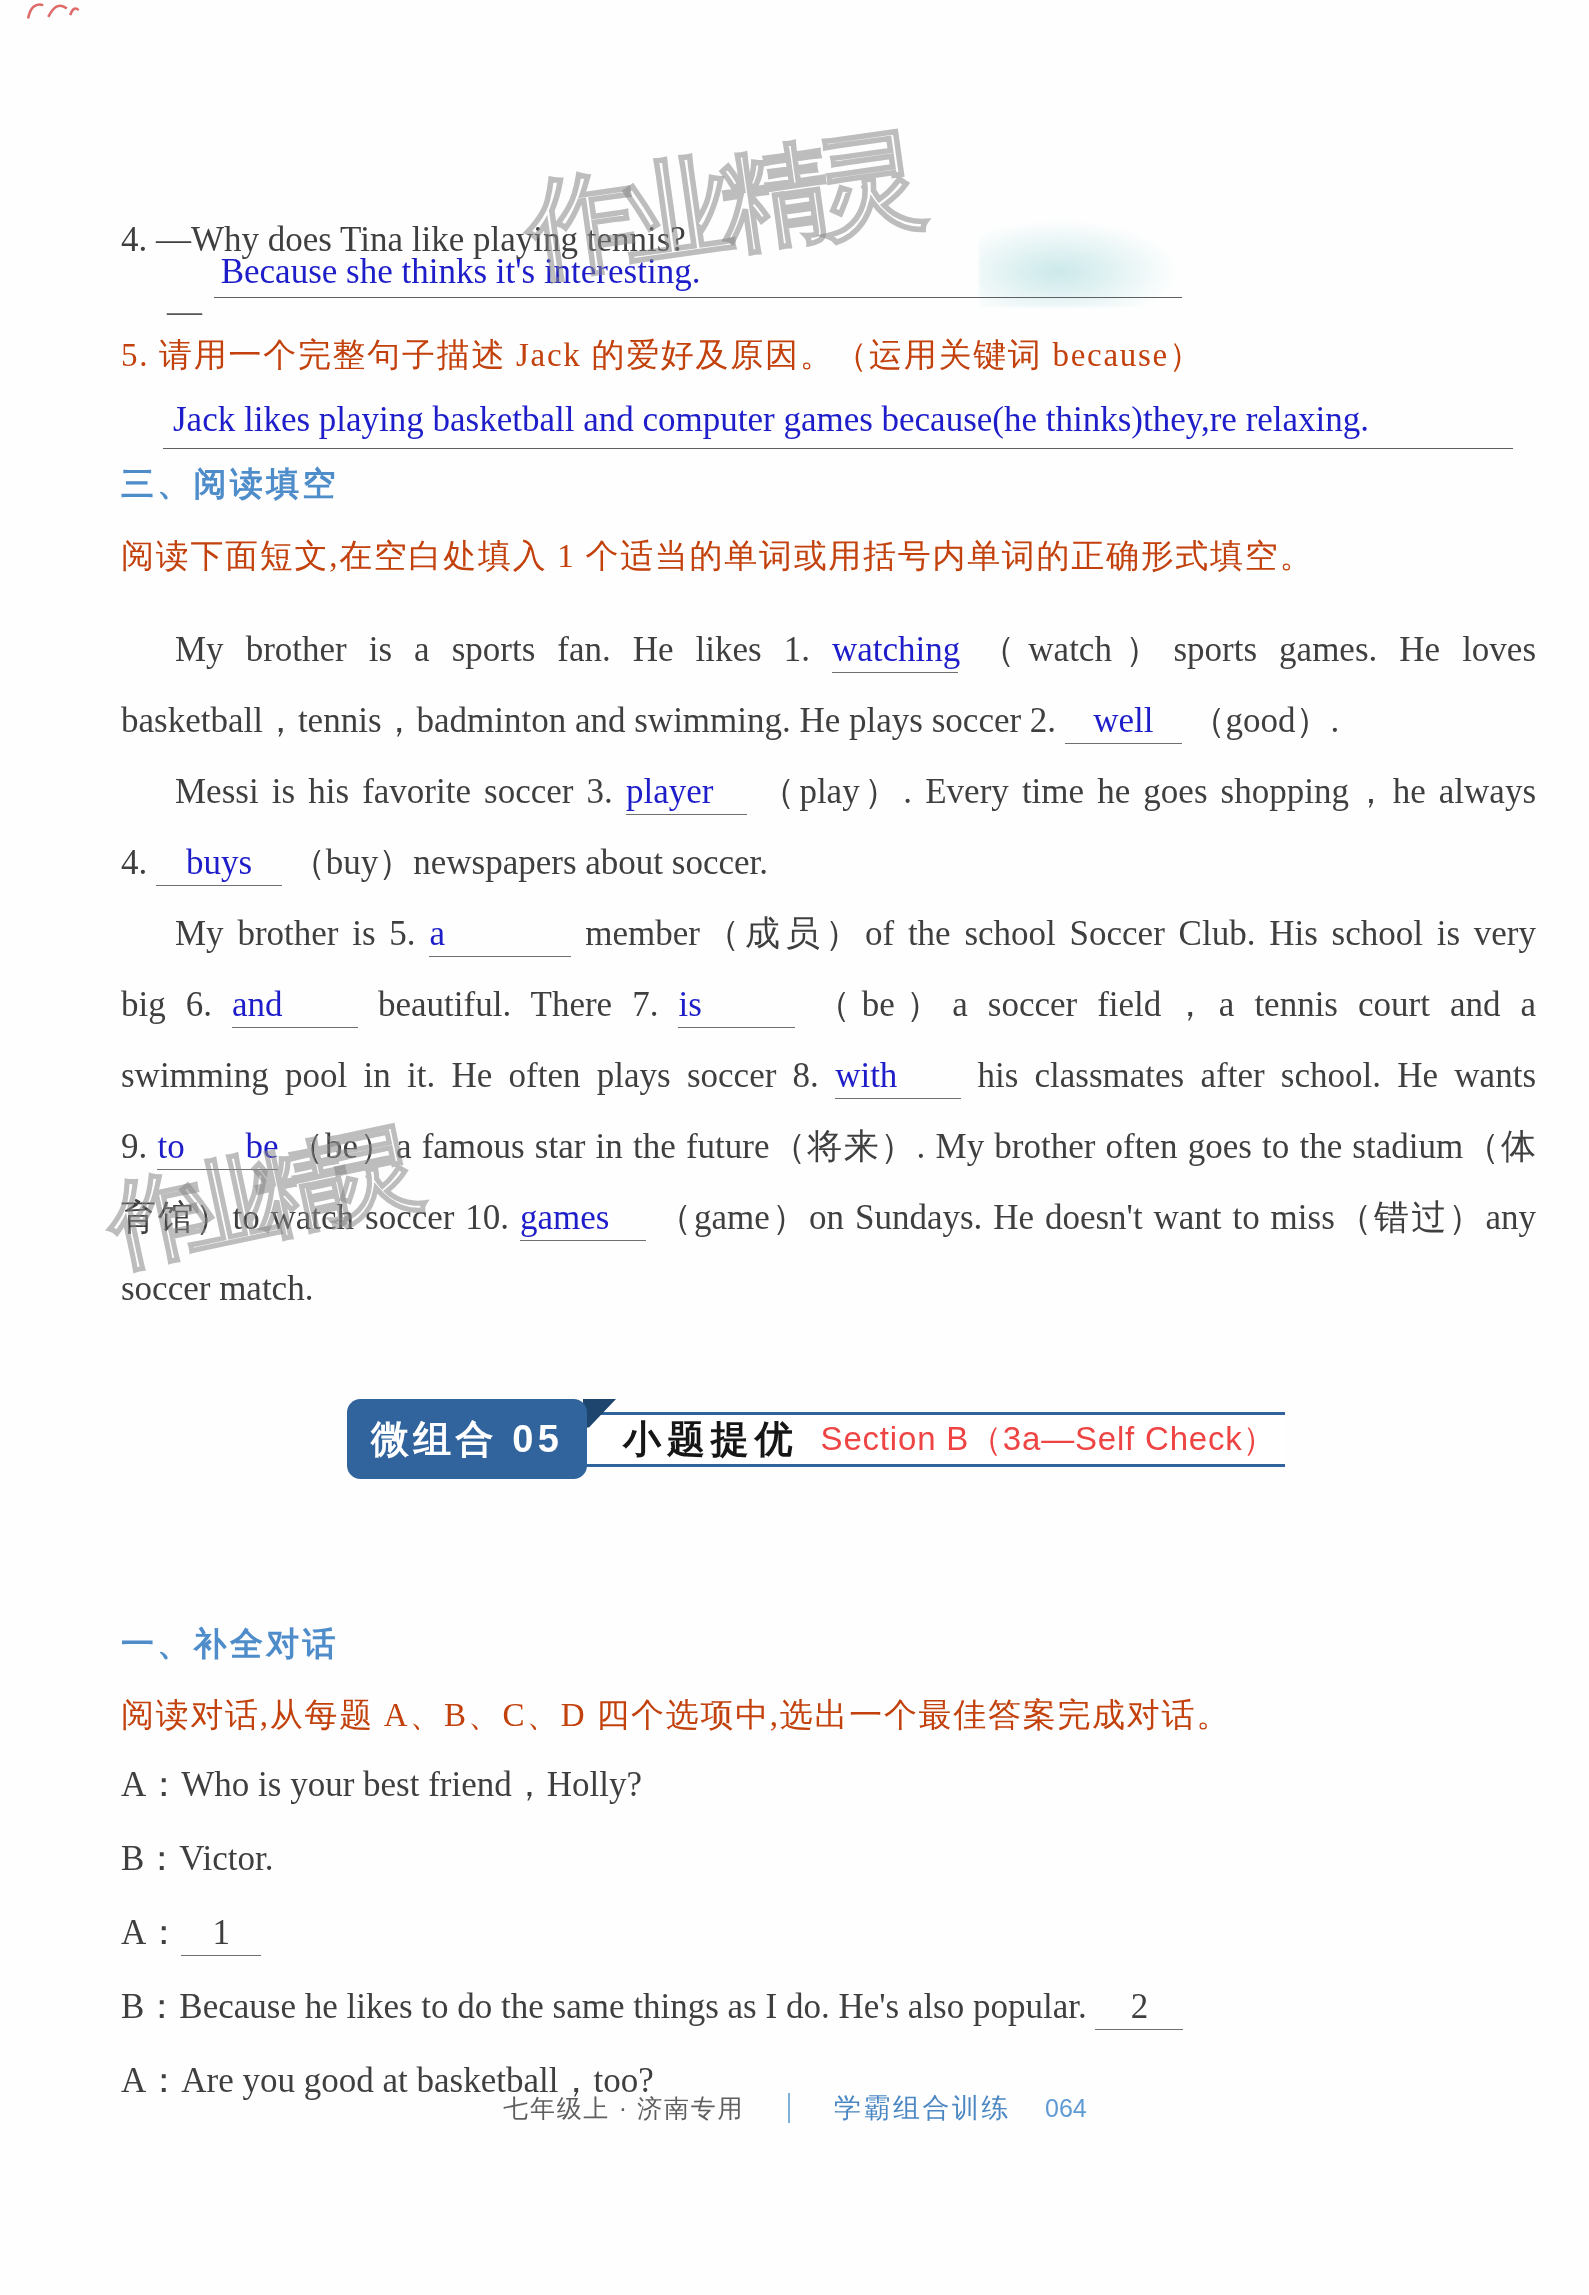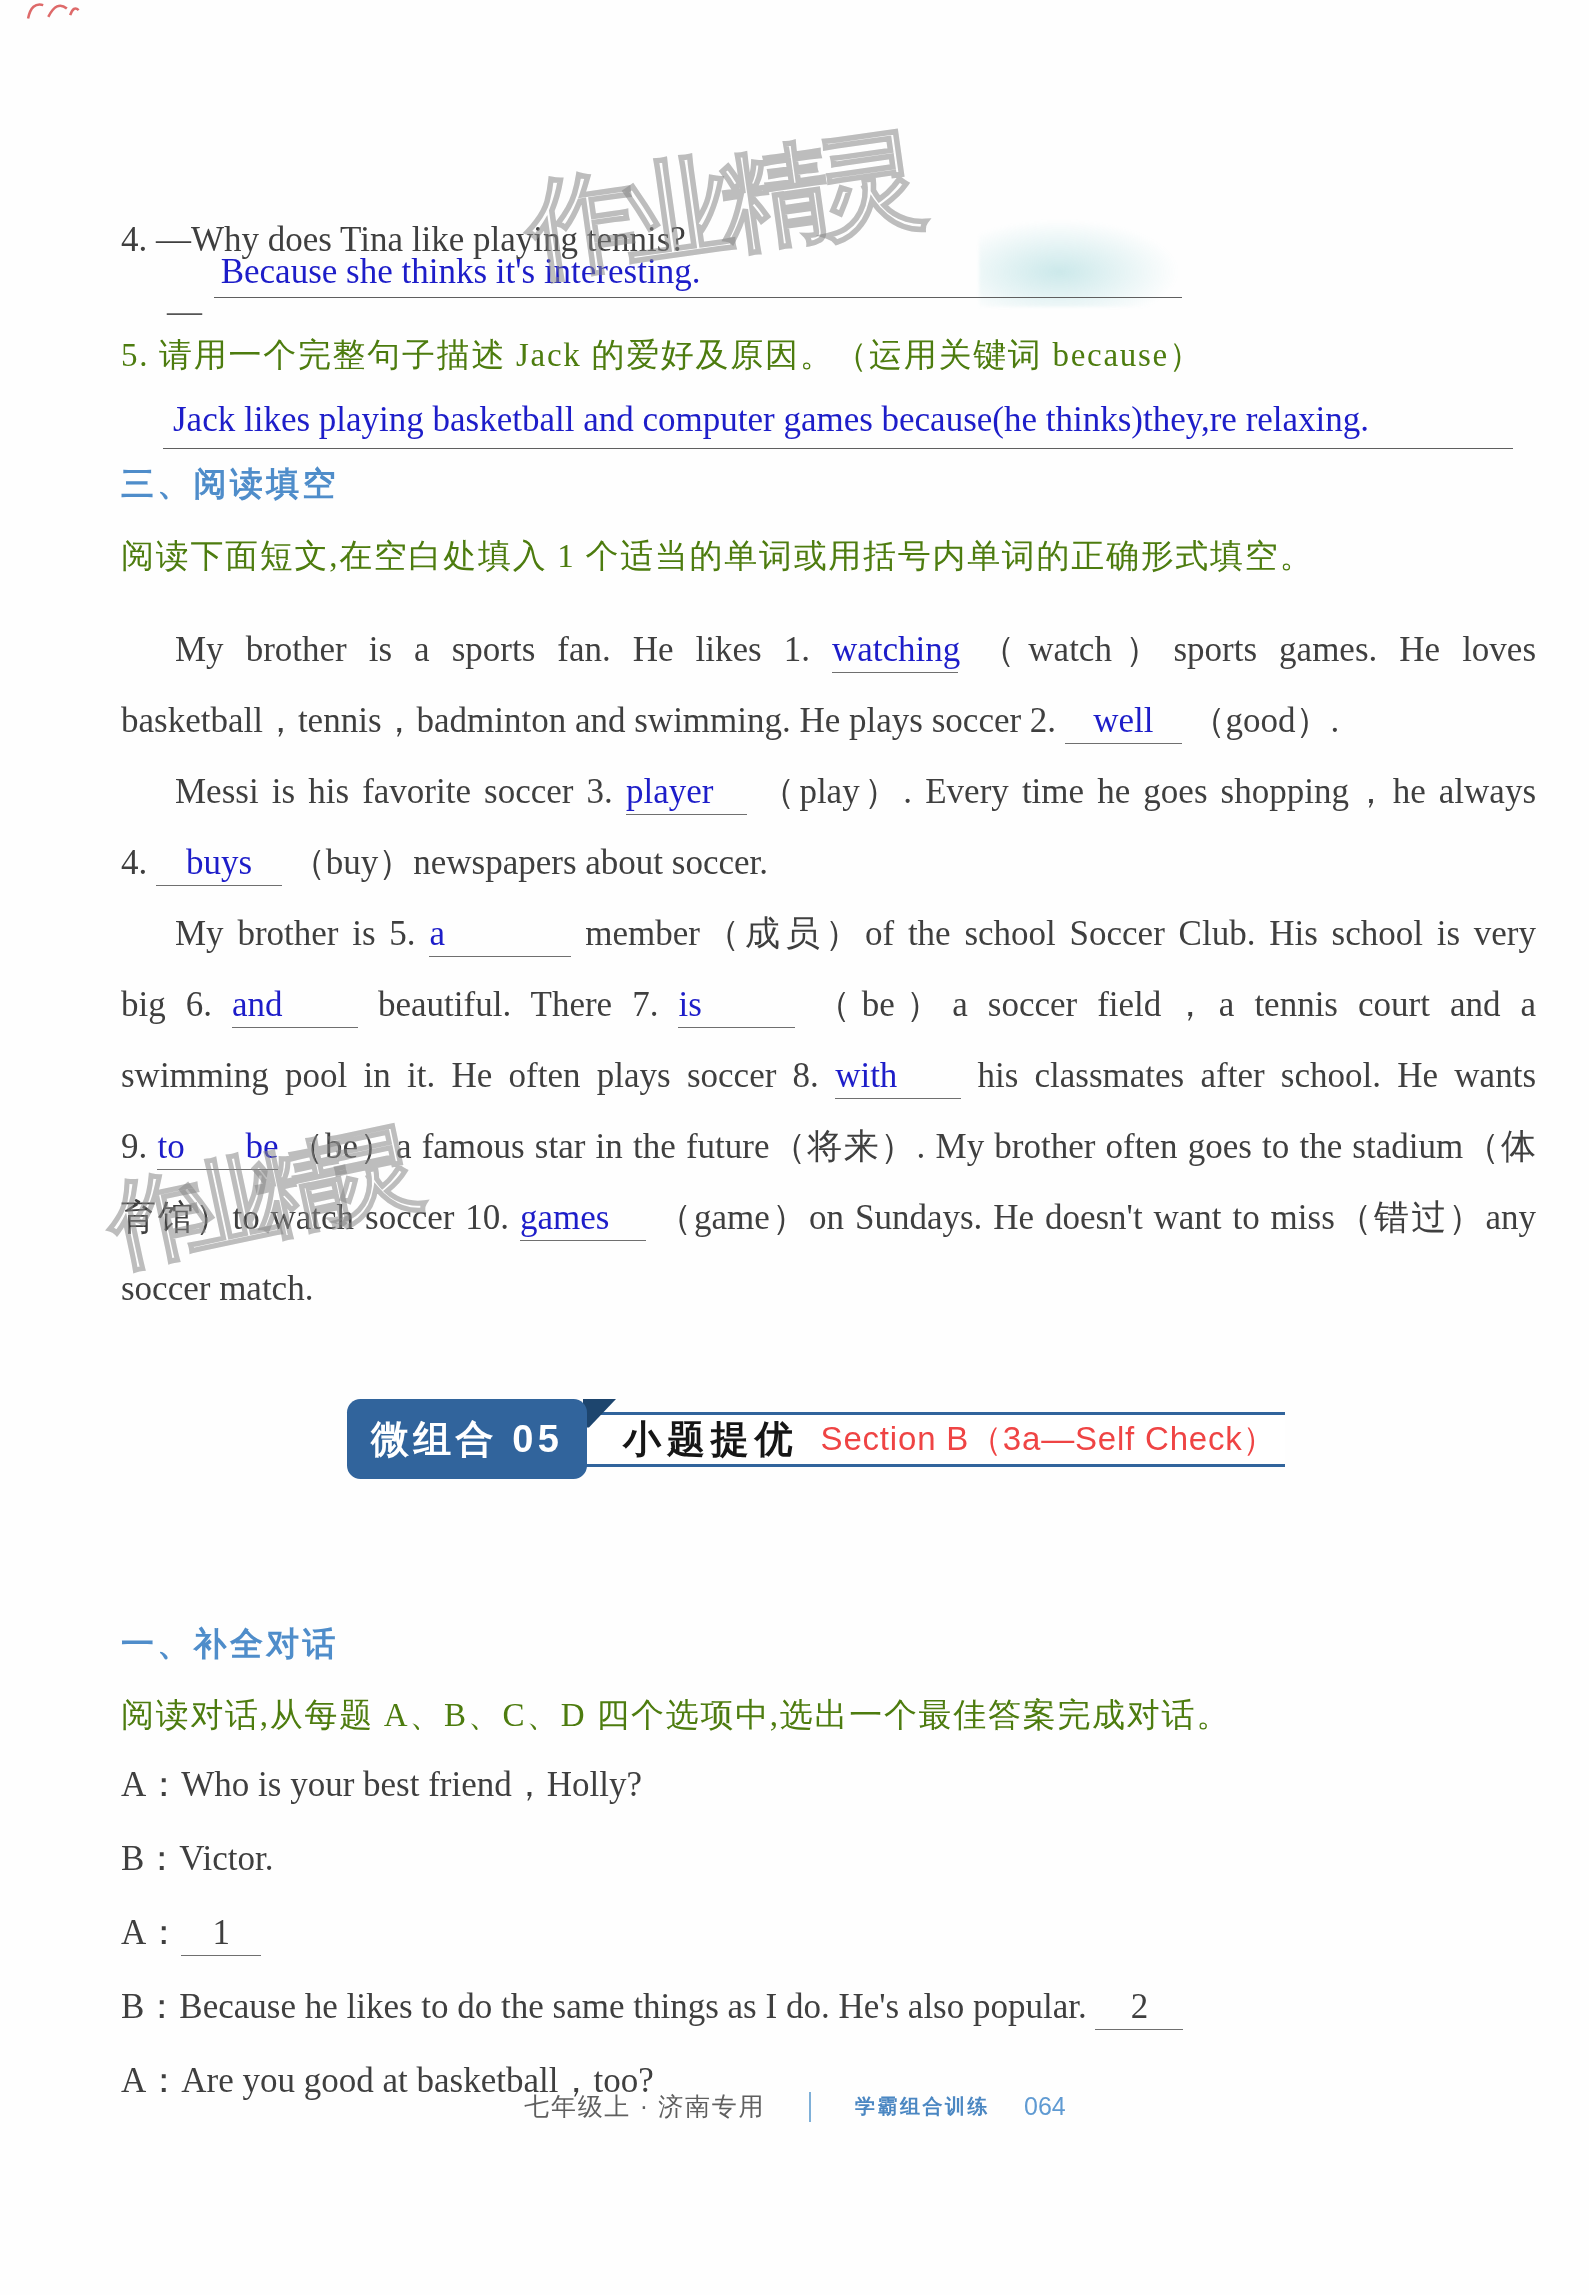--- a/index.html
+++ b/index.html
@@ -14,21 +14,21 @@
   }
   html,body{margin:0;padding:0;background:#ffffff;}
   #page{
     position:relative;width:1590px;height:2295px;background:#fefefe;
     overflow:hidden;
     font-family:"Liberation Serif","DejaVu Serif",serif;
     color:var(--print-gray);
   }
   .abs{position:absolute;}
   .en{font-family:"Liberation Serif","DejaVu Serif",serif;font-size:35px;color:var(--print-gray);margin-top:48px;}
-  .cn{font-family:"Liberation Serif","DejaVu Serif",serif;font-size:33px;color:#4d7c0f;letter-spacing:1.7px;}
+  .cn{font-family:"Liberation Serif","DejaVu Serif",serif;font-size:33px;color:#c2410c;letter-spacing:1.7px;}
   .blue-head{font-family:"Liberation Sans","DejaVu Sans",sans-serif;font-size:33px;font-weight:700;color:var(--heading-blue);letter-spacing:3.3px;}
   .ink{color:var(--ink-blue);}
   
   .ansline{border-bottom:1.7px solid #5f5f5f;}
   .ansline .ink{font-size:35px;}
   
   #passage{left:121px;top:614px;width:1415px;}
   .pline{font-size:35px;line-height:71px;white-space:normal;}
   .pline.j{text-align:justify;text-align-last:justify;}
   .pline.ind{padding-left:54px;}
@@ -69,21 +69,21 @@
   #dialogue{left:121px;top:1748px;width:1423px;}
   .dline{font-size:35px;line-height:74px;}
   
   #footer{
     left:0;top:2090px;width:1590px;display:flex;align-items:center;justify-content:center;
     font-family:"Liberation Sans","DejaVu Sans",sans-serif;
     gap:32px;
   }
   #footer .edition{font-size:25px;color:var(--footer-gray);letter-spacing:1.7px;}
   #footer .bar{width:2.5px;height:30px;background:#7fb0d8;margin:0 11.7px;}
-  #footer .brand{font-size:20px;font-weight:700;color:var(--footer-blue);letter-spacing:2.5px;}
+  #footer .brand{font-size:27px;font-weight:400;color:var(--footer-blue);letter-spacing:2.5px;}
   #footer .pnum{font-size:25px;color:#5f9ad2;margin-left:2px;}
   
   .wm{
     position:absolute;font-family:"Liberation Sans","DejaVu Sans",sans-serif;font-weight:900;
     color:transparent;-webkit-text-stroke:2.1px rgba(135,135,135,.55);
     pointer-events:none;z-index:6;white-space:nowrap;
   }
   #wm1{left:526px;top:132px;font-size:109px;letter-spacing:-11.7px;transform:rotate(-8deg);}
   #wm2{left:107px;top:1135px;font-size:96px;letter-spacing:-22px;transform:rotate(-12deg);}
   .smudge{

